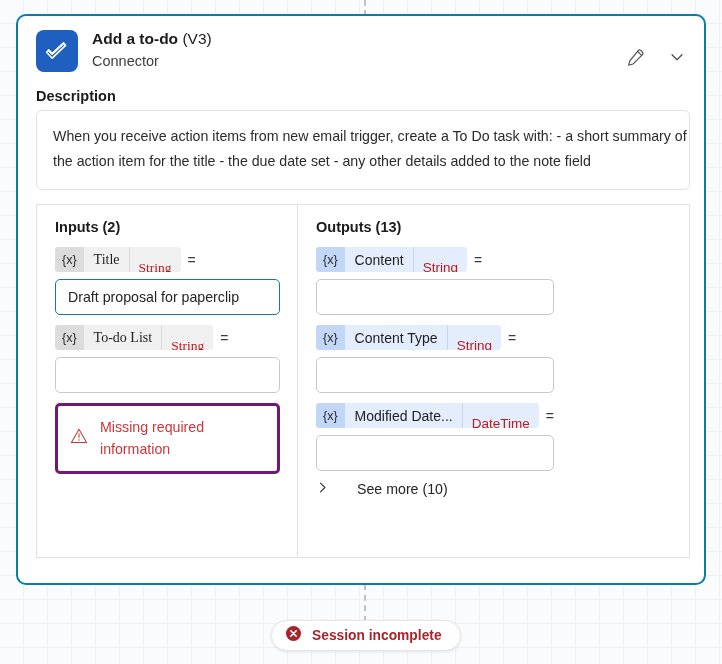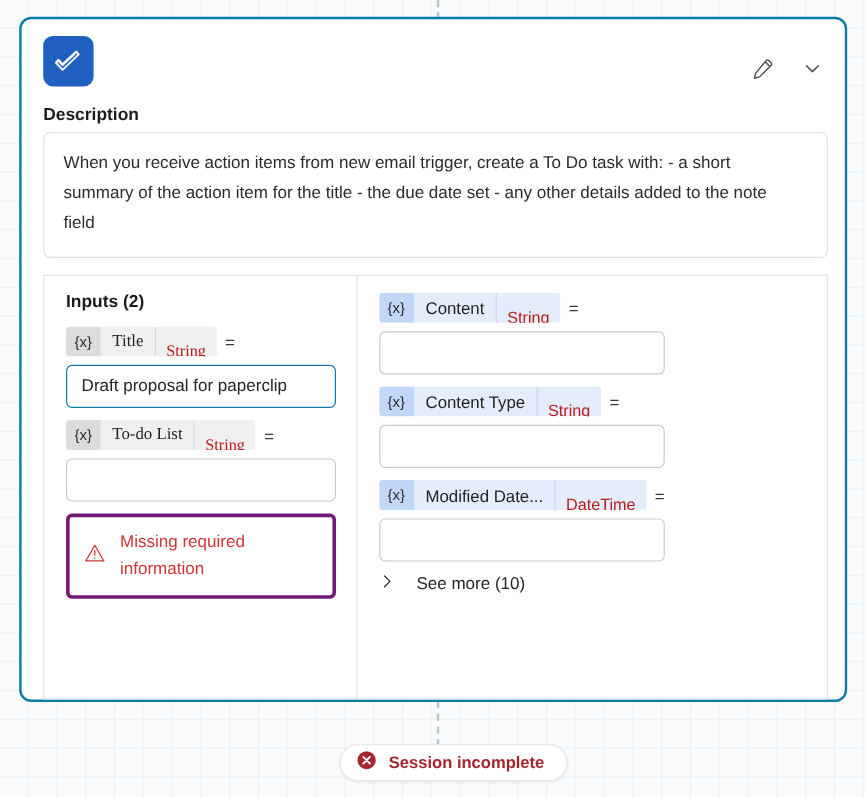--- a/index.html
+++ b/index.html
@@ -90,21 +90,21 @@
     font-size: 14.5px;
     font-weight: bold;
     color: #1b1b1b;
     margin: 8px 0 6px 18px;
   }
   .desc-box {
     margin: 0 14px 0 18px;
     border: 1px solid #e2e2e2;
     border-radius: 6px;
     background: #fff;
-    padding: 13px 25px 15px 16px;
+    padding: 13px 0 15px 16px;
     font-size: 14.2px;
     line-height: 25px;
     color: #2b2b2b;
   }
 
   
   .io-wrap {
     margin: 14px 14px 0 18px;
     border: 1px solid #e2e2e2;
     border-radius: 0;
@@ -205,31 +205,31 @@
     font-size: 14.2px;
     line-height: 22px;
     max-width: 150px;
   }
   .err-icon { margin-top: 11px; flex: 0 0 auto; }
 
   
   .see-more {
     display: flex;
     align-items: center;
-    gap: 18px;
+    gap: 28px;
     margin-top: 8px;
     font-size: 14.2px;
     color: #242424;
     cursor: pointer;
   }
 
   
   .status-pill {
     position: absolute;
-    left: 283px; top: 620px;
+    left: 271px; top: 620px;
     height: 31px;
     display: flex;
     align-items: center;
     gap: 10px;
     padding: 0 18px 0 13px;
     background: #ffffff;
     border: 1px solid #e6e6e6;
     border-radius: 16px;
     box-shadow: 0 1px 3px rgba(0,0,0,0.09);
   }
@@ -247,20 +247,24 @@
 <div class="conn conn-bottom"></div>
 
 <div class="card">
 
   <div class="card-header">
     <div class="app-icon">
       <svg width="26" height="26" viewBox="0 0 26 26" aria-hidden="true">
         <path d="M4.6 12.2 L8.2 15.8 L19.6 5.2" fill="none" stroke="#ffffff" stroke-width="2.1" stroke-linecap="round" stroke-linejoin="round"></path>
         <path d="M4.6 12.2 L8.2 15.8 L19.6 5.2 L21.6 7.3 L8.2 20.2 L2.6 14.3 Z" fill="none" stroke="#ffffff" stroke-width="1.6" stroke-linejoin="round"></path>
       </svg>
+    </div>
+    <div class="header-text">
+      <div class="header-title"><span>Add a to-do </span><span class="ver">(V3)</span></div>
+      <div class="header-sub">Connector</div>
     </div>
     <div class="header-actions">
       <button class="hbtn">
         <svg width="19" height="19" viewBox="0 0 20 20" aria-hidden="true">
           <path d="M13.1 2.6a1.7 1.7 0 0 1 2.4 0l1.9 1.9a1.7 1.7 0 0 1 0 2.4L7.3 16.9l-4.5 1.2 1.2-4.5z" fill="none" stroke="#4a4a4a" stroke-width="1.2" stroke-linejoin="round"></path>
           <path d="M12.2 3.6l4.2 4.2" fill="none" stroke="#4a4a4a" stroke-width="1.2"></path>
         </svg>
       </button>
       <button class="hbtn">
         <svg width="18" height="18" viewBox="0 0 20 20" aria-hidden="true">
@@ -304,20 +308,21 @@
             <path d="M10 2.6 L18.4 17.2 L1.6 17.2 Z" fill="none" stroke="#d13438" stroke-width="1.15" stroke-linejoin="round"></path>
             <path d="M10 7.6 v4.2" stroke="#d13438" stroke-width="1.15" stroke-linecap="round"></path>
             <circle cx="10" cy="14.4" r="0.75" fill="#d13438"></circle>
           </svg>
         </span>
         <span class="err-text">Missing required information</span>
       </div>
     </div>
 
     <div class="io-col outputs">
+      <div class="io-title">Outputs (13)</div>
 
       <div class="chip-row">
         <div class="chip out">
           <span class="vx">{x}</span>
           <span class="nm">Content</span>
           <span class="ty">String</span>
         </div>
         <span class="eq">=</span>
       </div>
       <div class="field w-out"></div>

